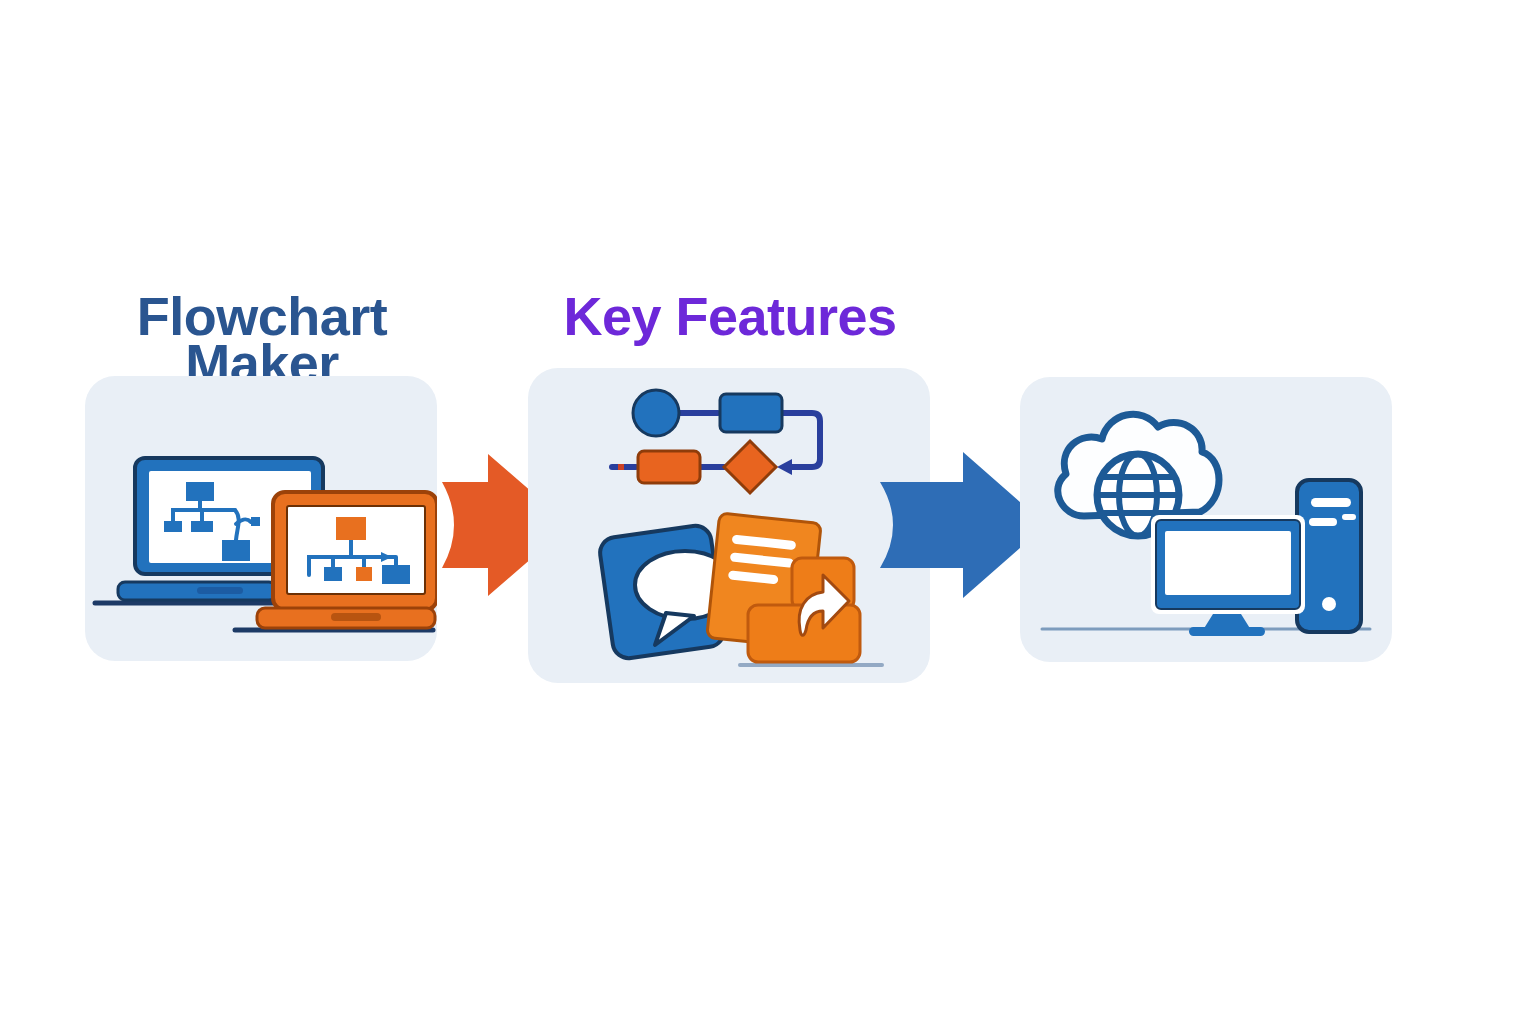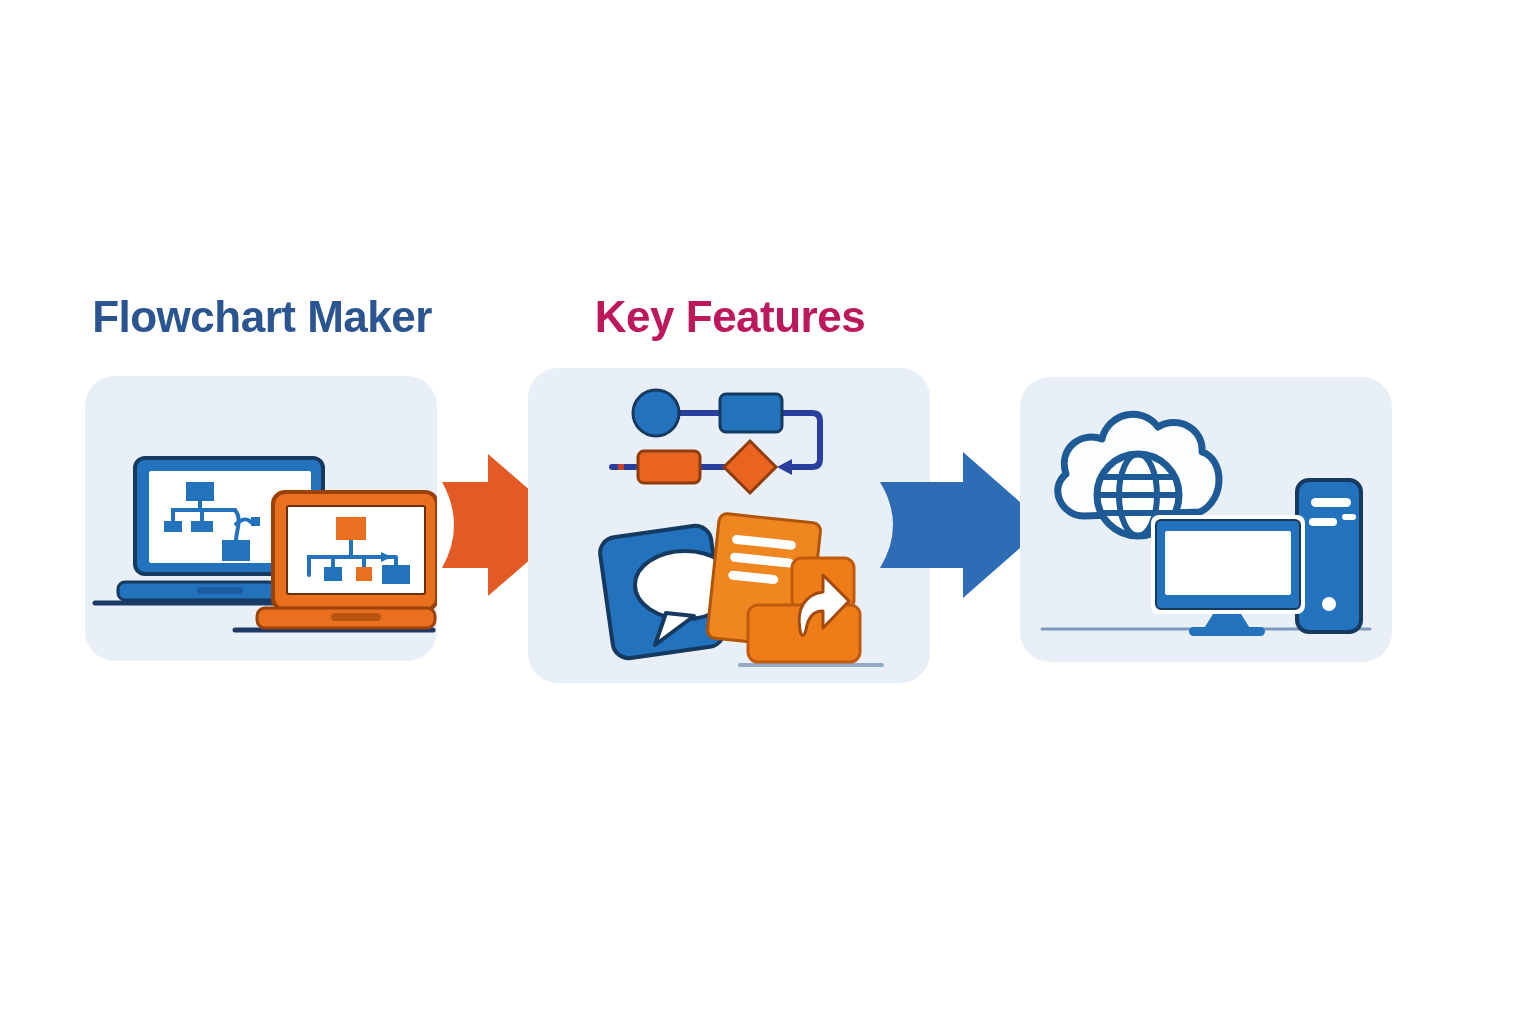--- a/index.html
+++ b/index.html
@@ -5,42 +5,42 @@
   html,body{margin:0;padding:0;background:#ffffff;}
   #stage{
     position:relative;
     width:1536px;height:1024px;
     background:#ffffff;
     overflow:hidden;
     font-family:"Liberation Sans","DejaVu Sans",sans-serif;
   }
   .section-title{
     position:absolute;
-    font-size:44px;
+    font-size:54px;
     font-weight:bold;
     letter-spacing:-0.5px;
     line-height:47px;
     text-align:center;
   }
   .panel{
     position:absolute;
     background:#e9eff6;
     border-radius:30px;
   }
   .panel svg{display:block;}
   .arrow{position:absolute;}
 </style>
 </head>
 <body>
 
 <div id="stage">
 
   <div class="section-title" style="left:82px;top:293px;width:360px;color:#2a5590;">Flowchart Maker</div>
 
-  <div class="section-title" style="left:529px;top:293px;width:402px;color:#be185d;">Key Features</div>
+  <div class="section-title" style="left:529px;top:293px;width:402px;color:#6d28d9;">Key Features</div>
 
 
   <div class="panel" style="left:85px;top:376px;width:352px;height:285px;">
     <svg width="352" height="285" viewBox="0 0 352 285">
 
       <g>
         <line x1="10" y1="227" x2="188" y2="227" stroke="#1d3a66" stroke-width="5" stroke-linecap="round"></line>
         <rect x="50" y="82" width="188" height="116" rx="10" fill="#2272bd" stroke="#16395f" stroke-width="4"></rect>
         <rect x="64" y="95" width="162" height="92" rx="2" fill="#ffffff"></rect>
         <g>

